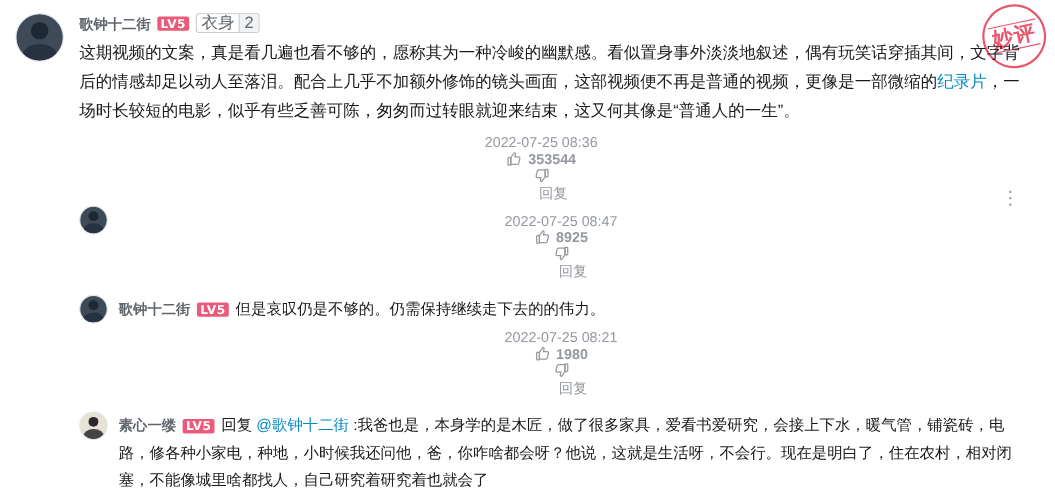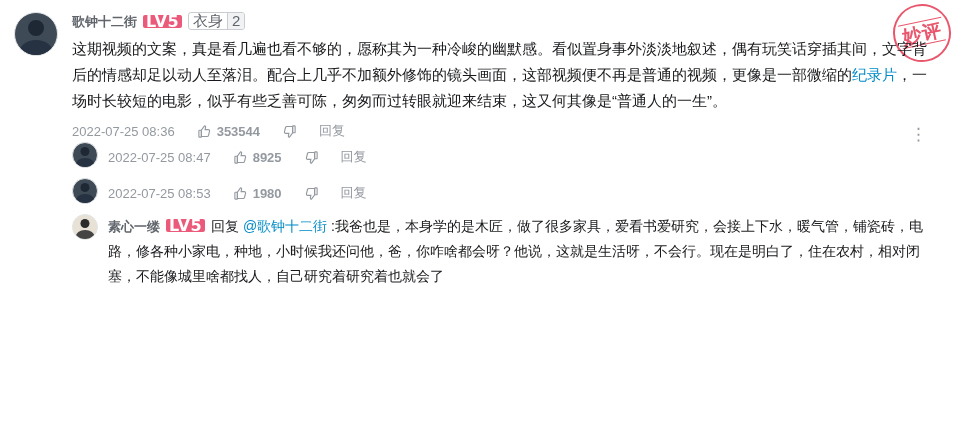--- a/index.html
+++ b/index.html
@@ -88,21 +88,21 @@
   .uname {
     color: #61666d;
     font-size: 13px;
     font-weight: bold;
     margin-right: 6px;
   }
   .lv {
     display: inline-block;
     background: #eb5a7a;
     color: #fff;
-    font-size: 16px;
+    font-size: 11px;
     font-weight: bold;
     line-height: 13px;
     height: 13px;
     padding: 0 3px;
     border-radius: 2px;
     letter-spacing: .5px;
     margin-right: 6px;
     font-family: "DejaVu Sans", sans-serif;
   }
   .tag-badge {
@@ -143,20 +143,21 @@
   .at-link {
     color: #008ac5;
   }
 
   .meta {
     display: flex;
     align-items: center;
     margin-top: 8px;
     color: #9499a0;
     font-size: 13px;
+    flex-direction: column;
   }
   .meta .date { margin-right: 22px; }
   .meta .op {
     display: flex;
     align-items: center;
     margin-right: 22px;
     cursor: pointer;
   }
   .meta .op .cnt { margin-left: 5px; font-weight: bold; }
   .meta .reply { cursor: pointer; }
@@ -278,22 +279,23 @@
         </div>
       </div>
     </div>
 
     <div class="comment reply-item">
       <div class="avatar small dark">
         <div class="av-head"></div>
         <div class="av-body"></div>
       </div>
       <div class="body">
+        <div class="text sub"><span class="uname">歌钟十二街</span><span class="lv">LV5</span><span>但是哀叹仍是不够的。仍需保持继续走下去的的伟力。</span></div>
         <div class="meta">
-          <span class="date">2022-07-25 08:53</span>
+          <span class="date">2022-07-25 08:21</span>
           <span class="op">
             <svg class="icon-svg" width="15" height="15" viewBox="0 0 24 24" fill="none" stroke="#9499a0" stroke-width="1.8">
               <path d="M7 21V10l5-7c1.2 0 2 .9 1.8 2L13 9h5.2c1.3 0 2.2 1.2 1.9 2.4l-1.7 7A2.4 2.4 0 0 1 16 20H7z"></path>
               <rect x="3" y="10" width="4" height="11" rx="1"></rect>
             </svg>
             <span class="cnt">1980</span>
           </span>
           <span class="op">
             <svg class="icon-svg" width="15" height="15" viewBox="0 0 24 24" fill="none" stroke="#9499a0" stroke-width="1.8">
               <path d="M17 3v11l-5 7c-1.2 0-2-.9-1.8-2L11 15H5.8C4.5 15 3.6 13.8 3.9 12.6l1.7-7A2.4 2.4 0 0 1 8 4h9z"></path>

